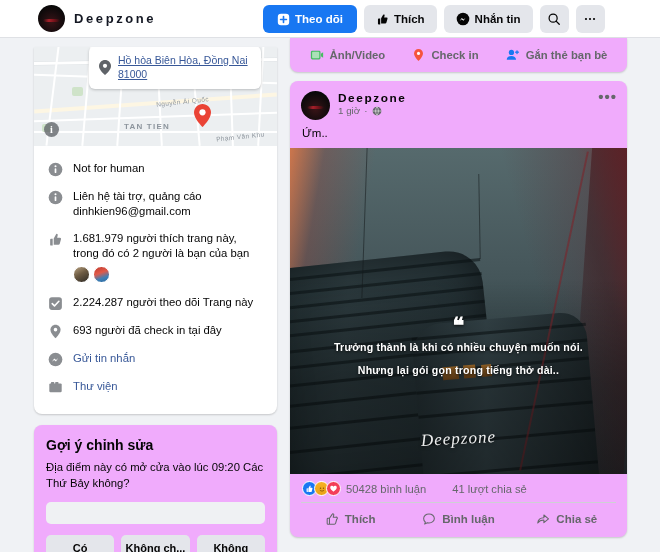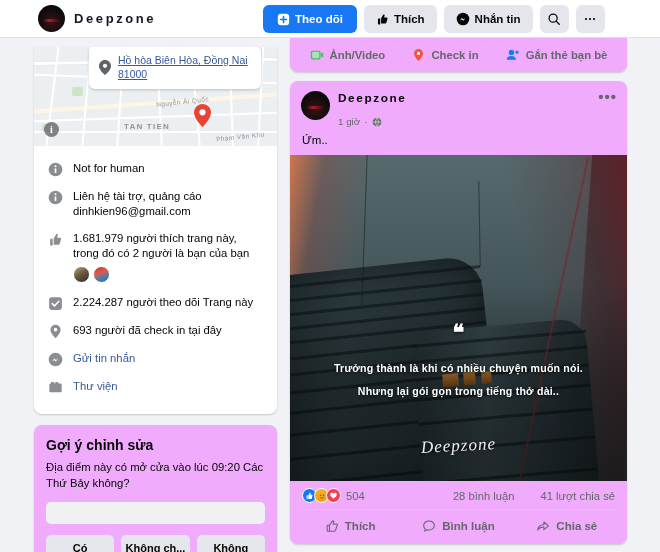--- a/index.html
+++ b/index.html
@@ -189,21 +189,21 @@
   .post-av::after {
     content: ""; position: absolute; left: 20%; top: 52%;
     width: 60%; height: 11%;
     background: linear-gradient(90deg, rgba(170,30,35,0) 0%, #a8202a 35%, #6d1118 70%, rgba(0,0,0,0) 100%);
     border-radius: 40%;
   }
   .post-author {
     font-size: 11.8px; font-weight: bold; color: #050505; letter-spacing: 1.6px;
   }
   .post-meta {
-    margin-top: 11px; font-size: 9.8px; color: #65676b;
+    margin-top: 0; font-size: 9.8px; color: #65676b;
     display: flex; align-items: center; gap: 4px;
   }
   .post-menu {
     position: absolute; right: 10px; top: 11px;
     color: #65676b; font-size: 15px; font-weight: bold;
     cursor: pointer; letter-spacing: 1px; line-height: 10px;
   }
   .post-text {
     padding: 7px 12px 9px 12px; font-size: 11.5px; color: #050505;
   }
@@ -258,34 +258,34 @@
     position: absolute; left: 0; right: 0; top: 172px;
     text-align: center; color: #ffffff;
     text-shadow: 0 1px 3px rgba(0,0,0,0.75);
   }
   .quote-mark {
     font-size: 22px; font-weight: bold; line-height: 12px;
     font-family: "Liberation Serif", serif; color: #ffffff;
   }
   .quote-line {
     font-size: 10.6px; font-weight: bold; line-height: 15px;
-    letter-spacing: .2px; margin-top: 22px;
+    letter-spacing: .2px; margin-top: 8px;
   }
   .sig {
     position: absolute; left: 0; right: 0; top: 281px;
     text-align: center; color: #ffffff;
     font-family: "Liberation Serif", serif;
     font-style: italic; font-size: 17px; letter-spacing: 1px;
     opacity: .92; text-shadow: 0 1px 4px rgba(0,0,0,0.6);
     transform: rotate(-3deg);
   }
 
   
   .engage {
-    display: flex; align-items: center; justify-content: space-between;
+    display: flex; align-items: center; 
     padding: 7px 12px 6px 12px;
     font-size: 11.2px; color: #65676b;
   }
   .reacts { display: flex; align-items: center; gap: 5px; }
   .rstack { display: flex; }
   .rb {
     width: 15px; height: 15px; border-radius: 50%;
     border: 1.5px solid #fff; margin-left: -3px;
     display: flex; align-items: center; justify-content: center;
     font-size: 8px; color: #fff;

